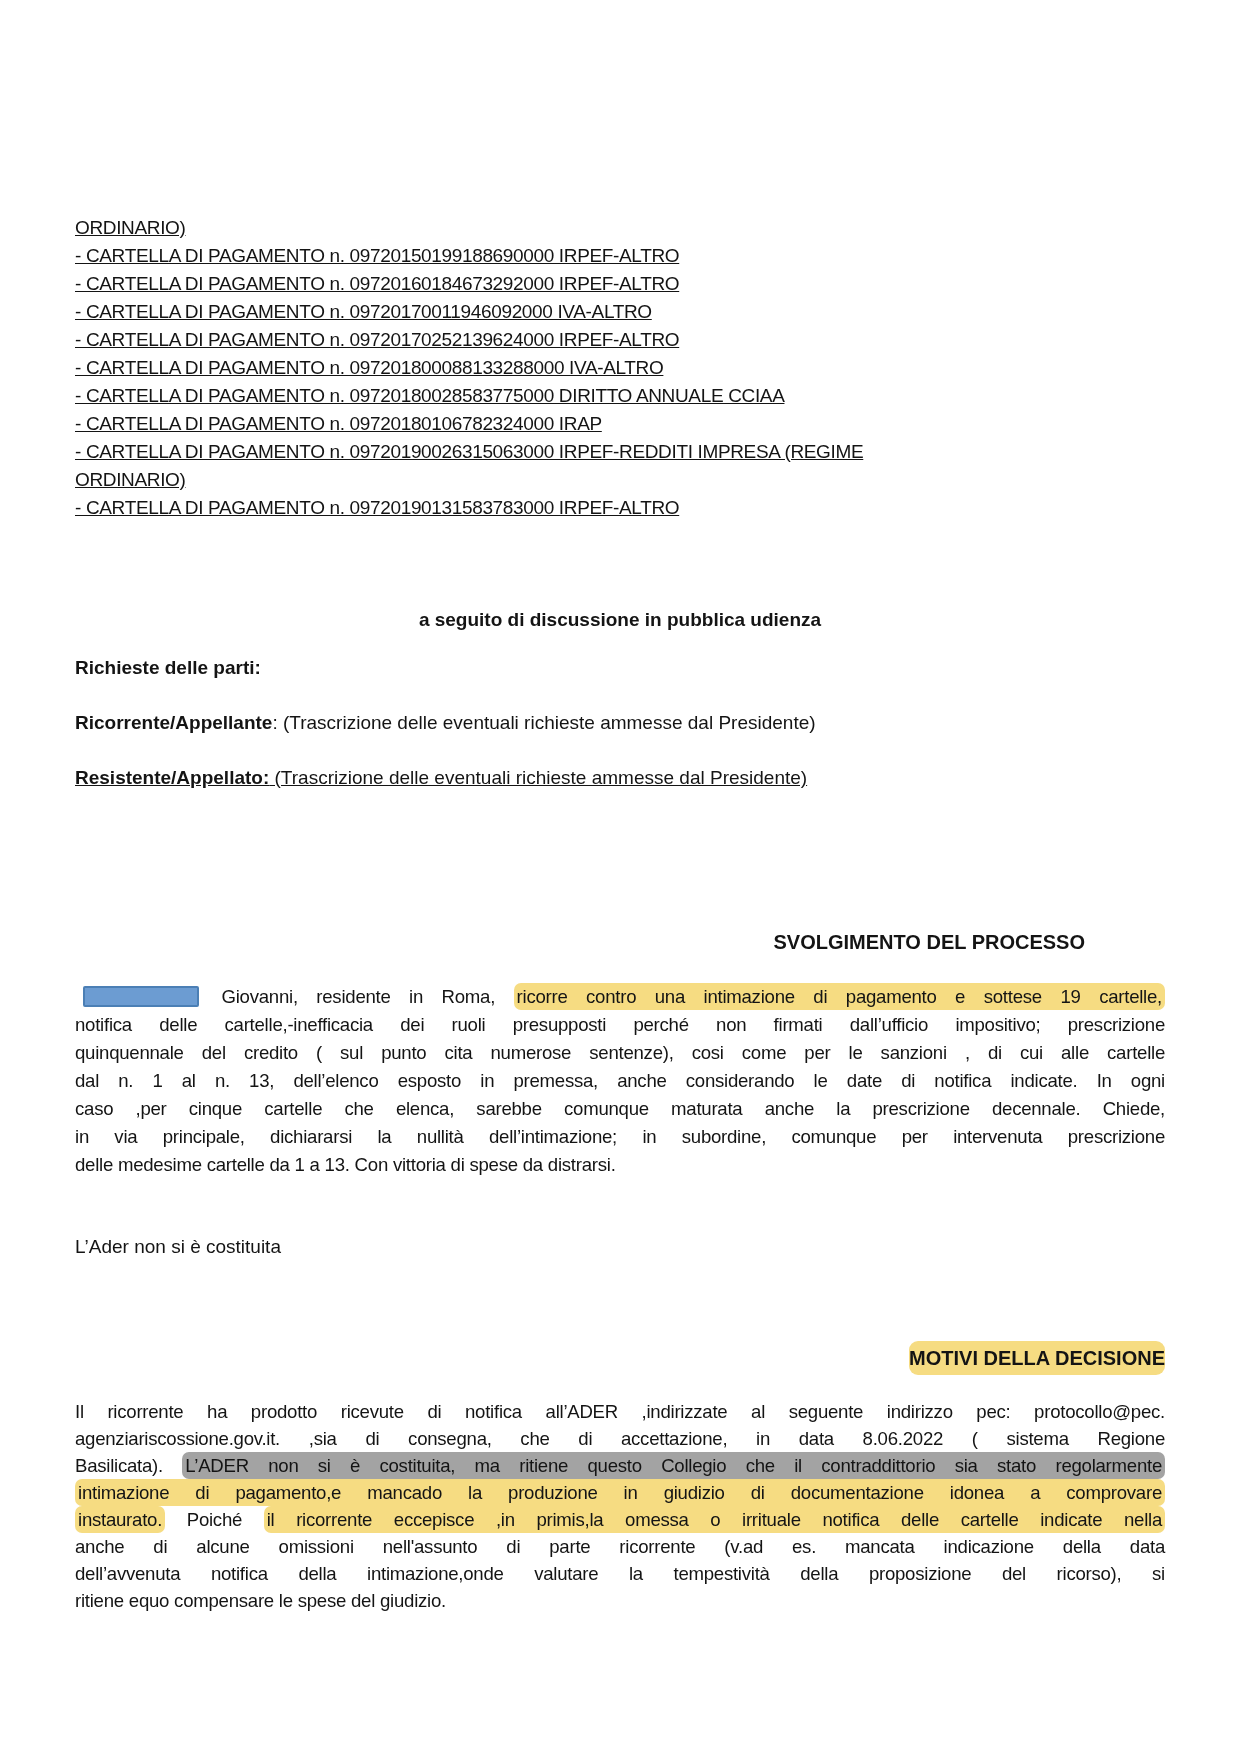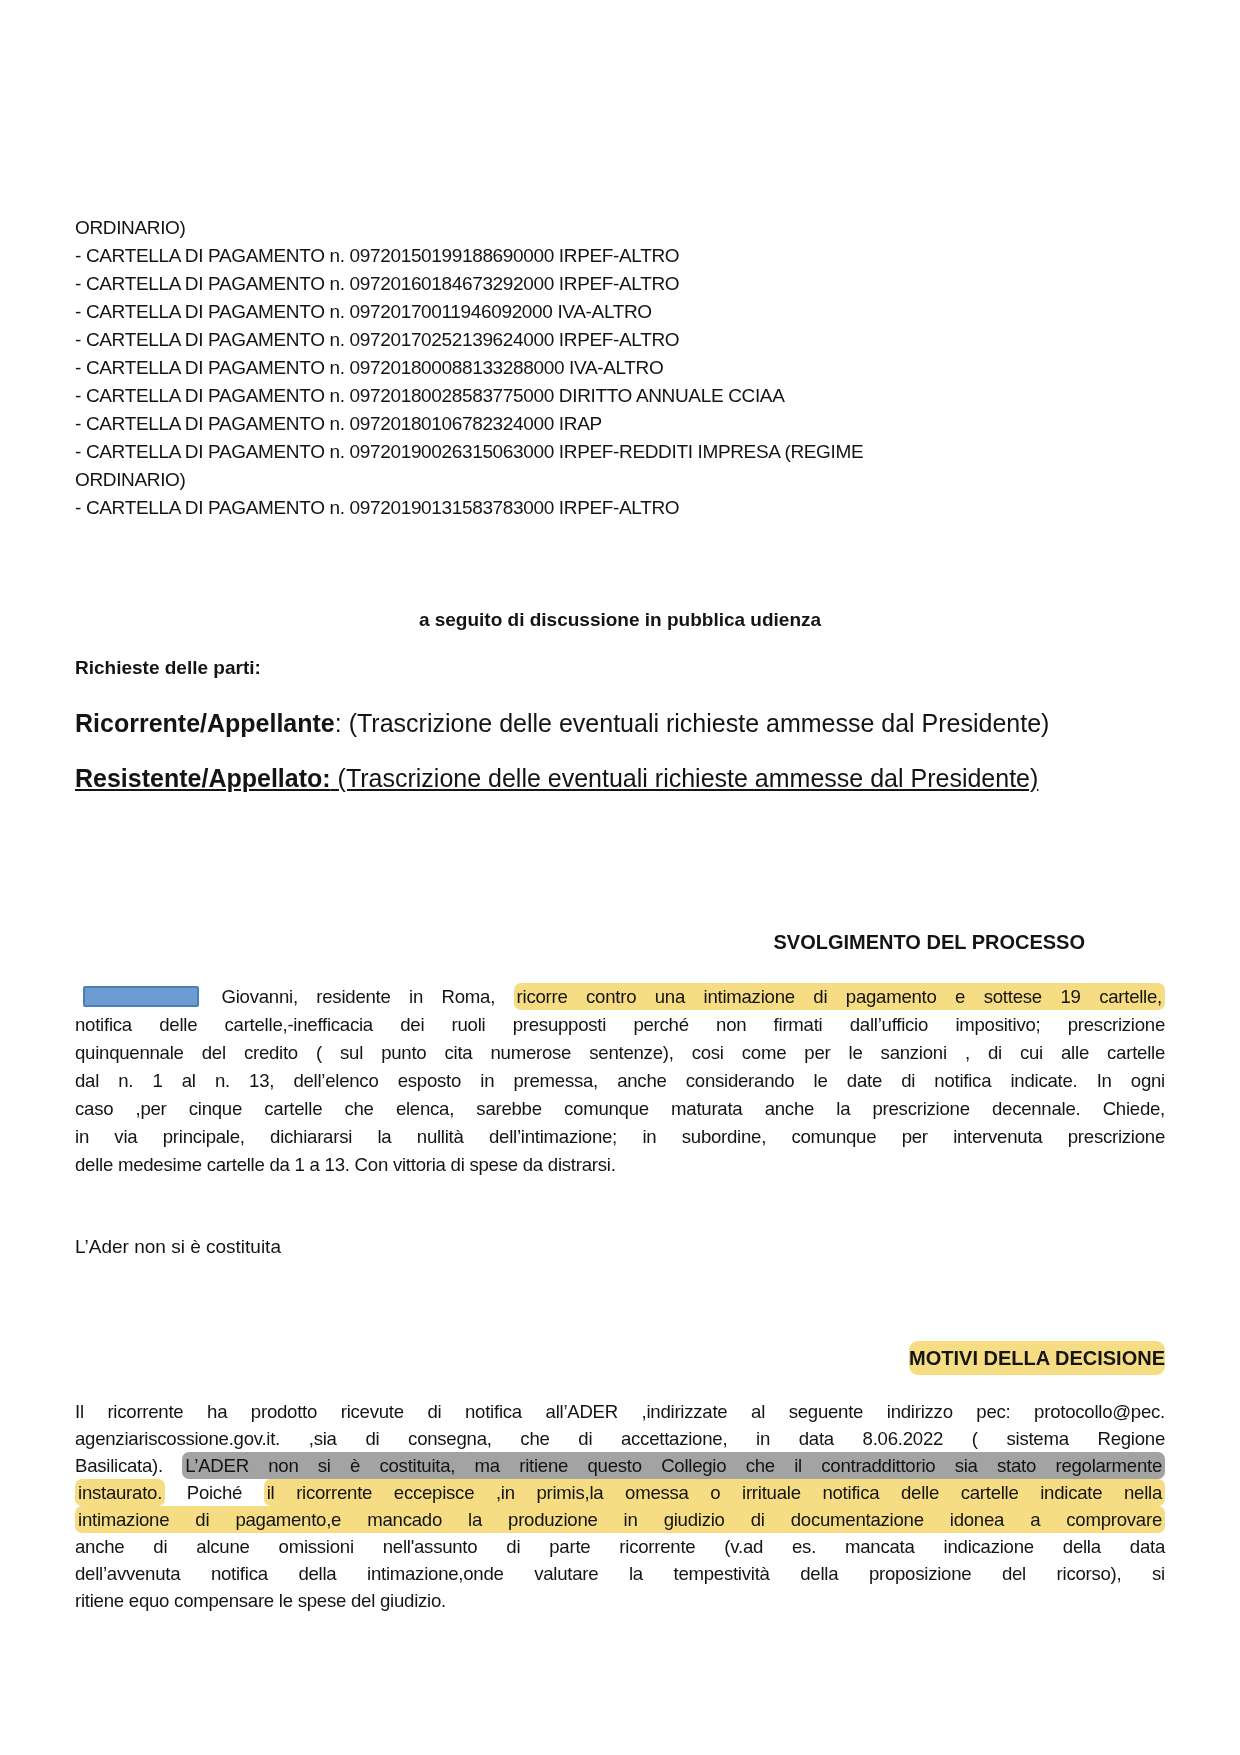--- a/index.html
+++ b/index.html
@@ -6,27 +6,27 @@
   .page{
     position:relative;
     width:1240px;height:1755px;
     background:#ffffff;
     color:#141414;
     font-family:"Liberation Sans","DejaVu Sans",sans-serif;
     overflow:hidden;
   }
   .abs{position:absolute;left:75px;width:1090px;}
   
-  .doclist{top:214px;font-size:19px;line-height:28px;letter-spacing:-0.35px;}
+  .doclist{top:214px;font-size:19px;line-height:28px;letter-spacing:-0.35px;text-decoration:underline;}
   .doclist .tline{white-space:nowrap;}
   
   .boldline{font-size:19px;font-weight:bold;line-height:28px;white-space:nowrap;}
   .hearing{top:606px;text-align:center;}
   .requests{top:654px;}
-  .partyline{font-size:25px;line-height:28px;white-space:nowrap;}
+  .partyline{font-size:19px;line-height:28px;white-space:nowrap;}
   .ricorrente{top:709px;}
   .resistente{top:764px;text-decoration:underline;}
   .partyline .b{font-weight:bold;}
   
   .heading{font-size:20px;font-weight:bold;text-align:right;line-height:26px;}
   .h-svolgimento{top:929px;width:1010px;}
   .h-motivi{top:1341px;width:1090px;}
   .pill{display:inline-block;border-radius:9px;padding:4px 0;}
   
   .para{font-size:18.6px;letter-spacing:-0.25px;}
@@ -86,20 +86,20 @@
     </div>
 
   <div class="abs aderline">L’Ader non si è costituita</div>
 
   <div class="abs heading h-motivi"><span class="pill hl-bg" style="background: rgb(246, 220, 130);">MOTIVI DELLA DECISIONE</span></div>
 
   <div class="abs para para2">
       <div class="pline"><span>Il ricorrente ha prodotto ricevute di notifica all’ADER ,indirizzate al seguente indirizzo pec: protocollo@pec.</span></div>
       <div class="pline"><span>agenziariscossione.gov.it. ,sia di consegna, che di accettazione, in data 8.06.2022 ( sistema Regione</span></div>
       <div class="pline"><span>Basilicata). </span><span class="hl" style="background: #a3a3a3;">L’ADER non si è costituita, ma ritiene questo Collegio che il contraddittorio sia stato regolarmente</span></div>
+      <div class="pline"><span class="hl" style="background: rgb(246, 220, 130);">intimazione di pagamento,e mancado la produzione in giudizio di documentazione idonea a comprovare</span></div>
       <div class="pline"><span class="hl" style="background: rgb(246, 220, 130);">instaurato.</span><span> Poiché </span><span class="hl" style="background: rgb(246, 220, 130);">il ricorrente eccepisce ,in primis,la omessa o irrituale notifica delle cartelle indicate nella</span></div>
-      <div class="pline"><span class="hl" style="background: rgb(246, 220, 130);">intimazione di pagamento,e mancado la produzione in giudizio di documentazione idonea a comprovare</span></div>
       <div class="pline"><span>anche di alcune omissioni nell'assunto di parte ricorrente (v.ad es. mancata indicazione della data</span></div>
       <div class="pline"><span>dell’avvenuta notifica della intimazione,onde valutare la tempestività della proposizione del ricorso), si</span></div>
       <div class="pline last"><span>ritiene equo compensare le spese del giudizio.</span></div>
     </div>
 
 </div>
 
 </body></html>

